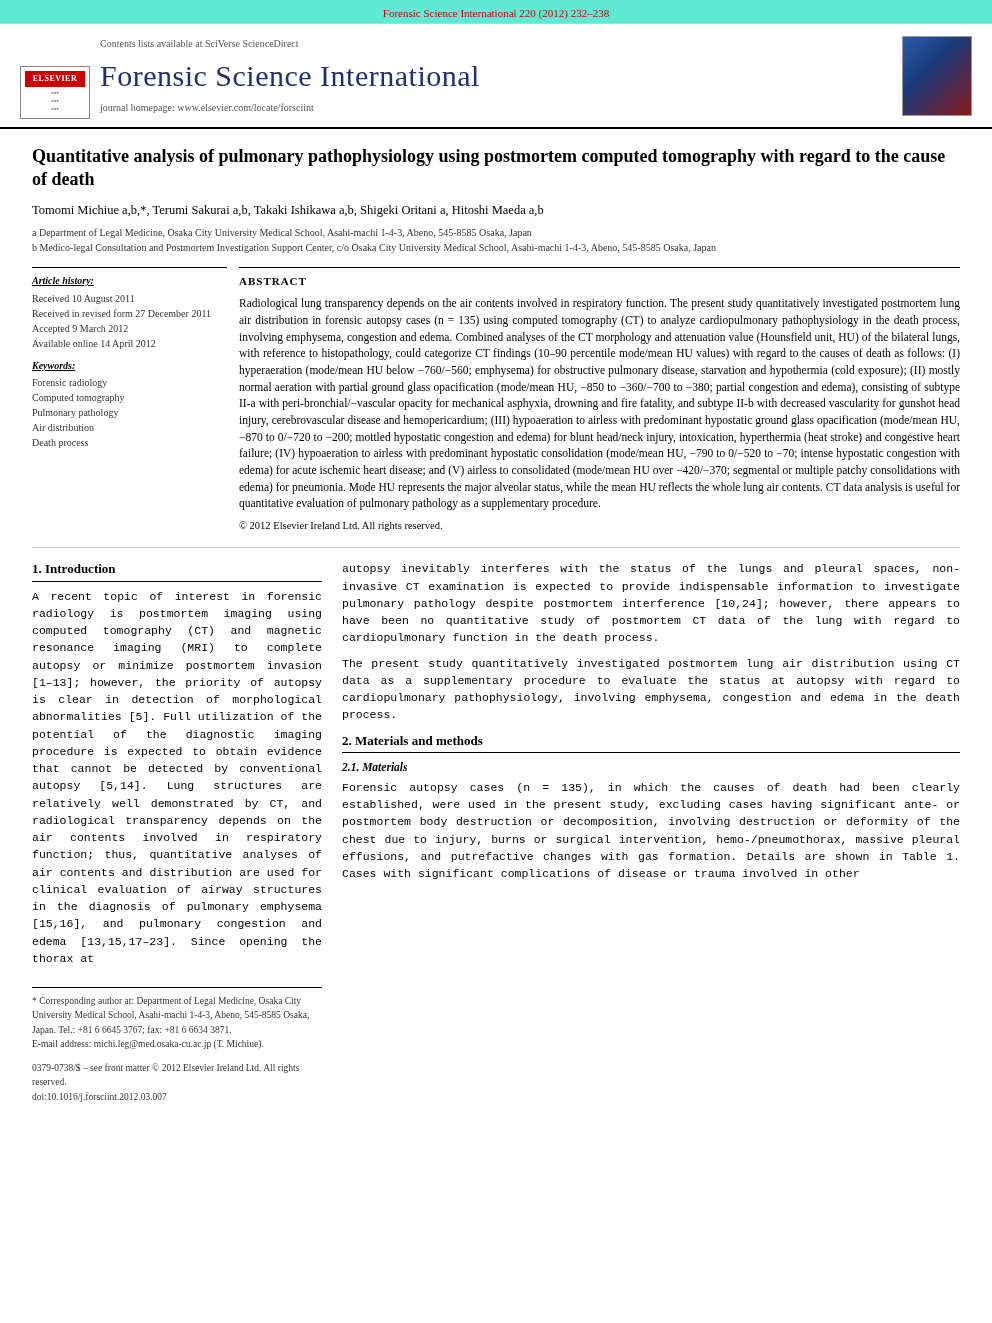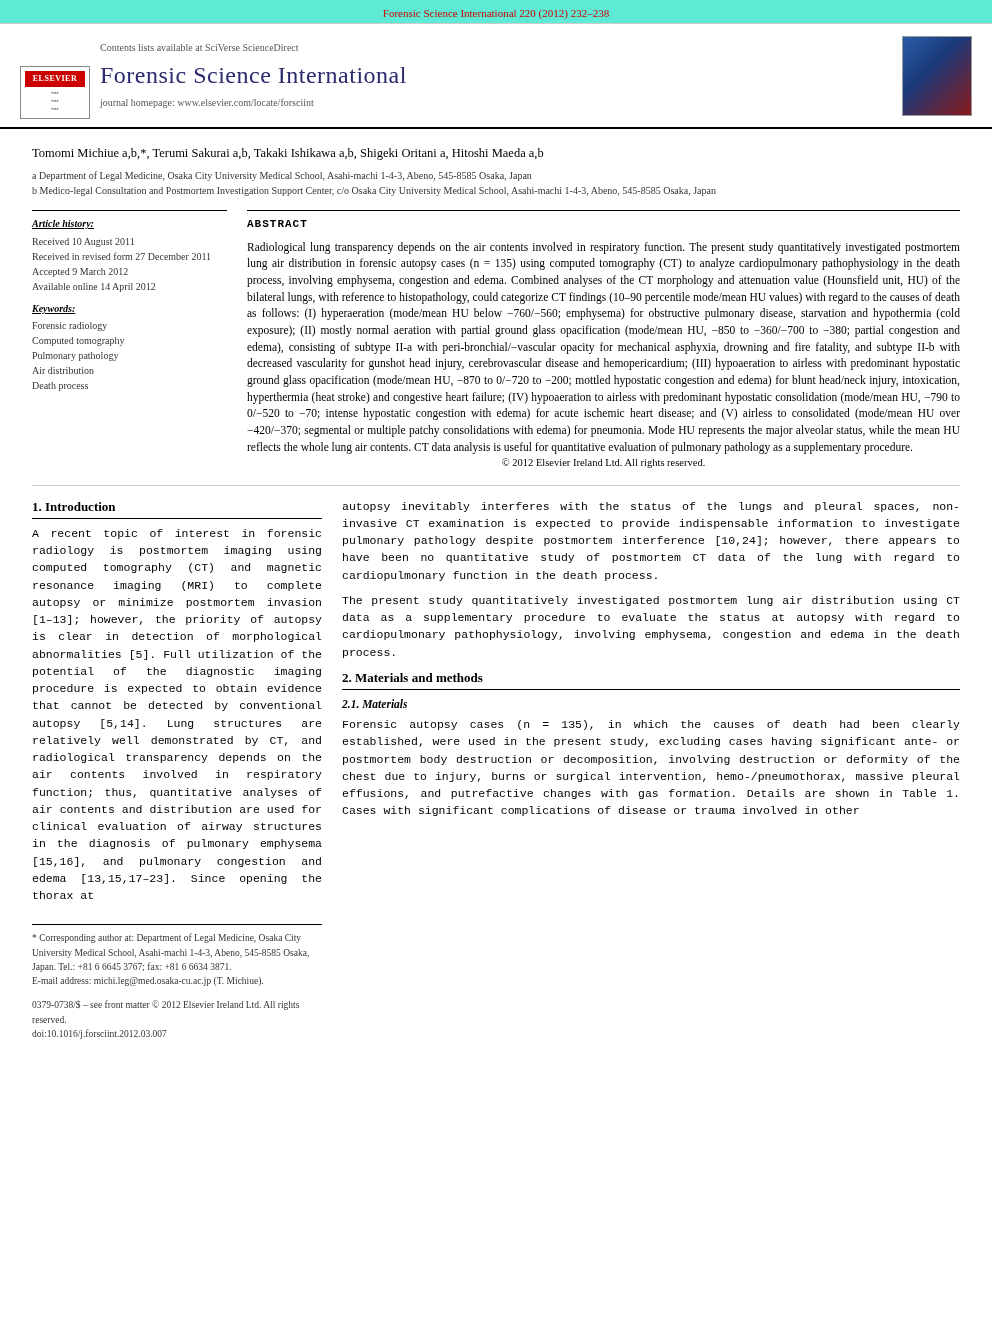--- a/index.html
+++ b/index.html
@@ -46,21 +46,21 @@
     }
     .header-center {
       flex: 1;
     }
     .sciverse-line {
       font-size: 10px;
       color: #555;
       margin-bottom: 4px;
     }
     .journal-title-big {
-      font-size: 24px;
+      font-size: 30px;
       font-weight: normal;
       color: #2a2a6e;
       letter-spacing: 0.5px;
       margin-bottom: 4px;
     }
     .journal-homepage {
       font-size: 10px;
       color: #555;
     }
     .journal-thumb {
@@ -86,21 +86,21 @@
       color: #000;
     }
     .affiliations {
       font-size: 10px;
       color: #333;
       margin-bottom: 12px;
       line-height: 1.5;
     }
     .two-col {
       display: flex;
-      gap: 20px;
+      gap: 12px;
       margin-bottom: 14px;
     }
     .article-info {
       width: 195px;
       flex-shrink: 0;
       border-top: 1px solid #000;
       padding-top: 6px;
     }
     .article-info-section {
       margin-bottom: 8px;
@@ -127,30 +127,30 @@
     .abstract-col {
       flex: 1;
       border-top: 1px solid #000;
       padding-top: 6px;
     }
     .abstract-col h3 {
       font-size: 11px;
       font-weight: bold;
       letter-spacing: 1px;
       margin-bottom: 6px;
-      font-family: Liberation Mono, monospace;
     }
     .abstract-text {
       font-size: 11.5px;
       line-height: 1.45;
       color: #000;
       text-align: justify;
     }
     .abstract-text .copyright {
-      text-align: center;
+      text-align: left;
+      margin-top: 6px;
       font-size: 10.5px;
     }
     .divider-line {
       border: none;
       border-top: 1px solid #ccc;
       margin: 12px 0;
     }
     .body-two-col {
       display: flex;
       gap: 20px;
@@ -210,20 +210,21 @@
       <span>Contents lists available at SciVerse ScienceDirect</span>
     </div>
     <div class="journal-title-big">Forensic Science International</div>
     <div class="journal-homepage">journal homepage: www.elsevier.com/locate/forsciint</div>
   </div>
   <div class="journal-thumb"></div>
 </div>
 
 <div class="main-content">
 
+  <div class="article-title">Quantitative analysis of pulmonary pathophysiology using postmortem computed tomography with regard to the cause of death</div>
 
   <div class="authors">
     <span>Tomomi Michiue a,b,*, Terumi Sakurai a,b, Takaki Ishikawa a,b, Shigeki Oritani a, Hitoshi Maeda a,b</span>
   </div>
 
   <div class="affiliations">
     <div>a Department of Legal Medicine, Osaka City University Medical School, Asahi-machi 1-4-3, Abeno, 545-8585 Osaka, Japan</div>
     <div>b Medico-legal Consultation and Postmortem Investigation Support Center, c/o Osaka City University Medical School, Asahi-machi 1-4-3, Abeno, 545-8585 Osaka, Japan</div>
   </div>
 

